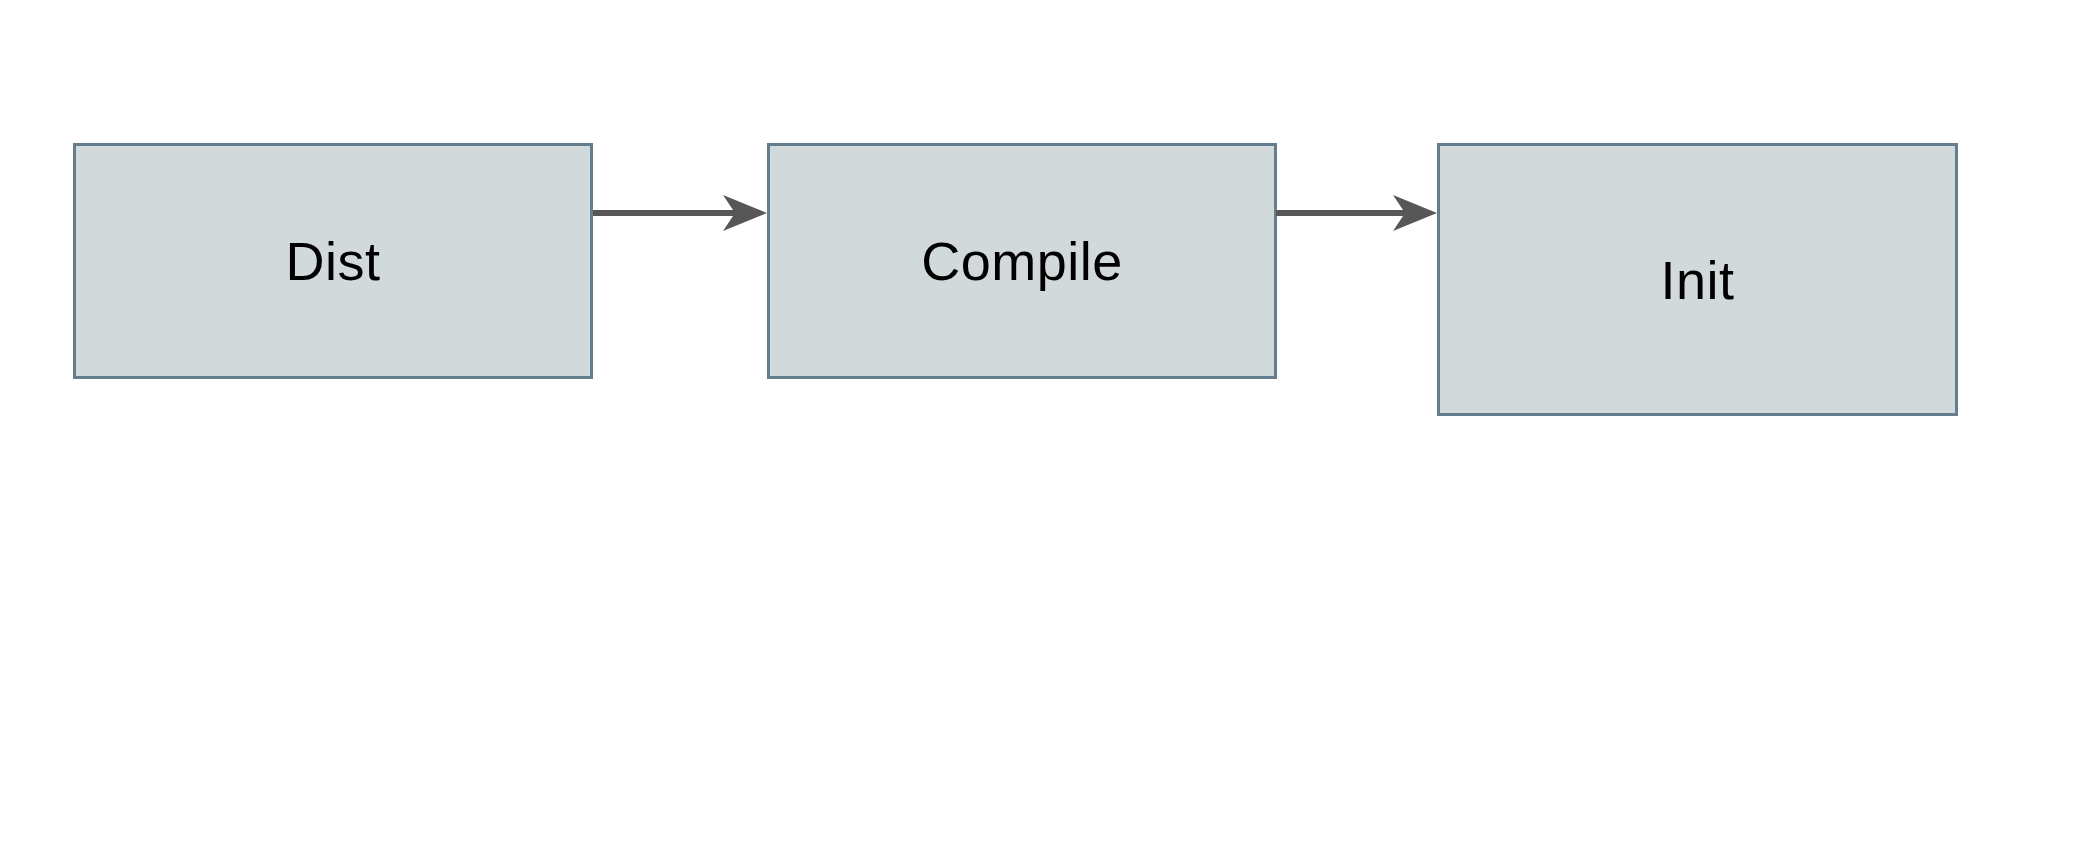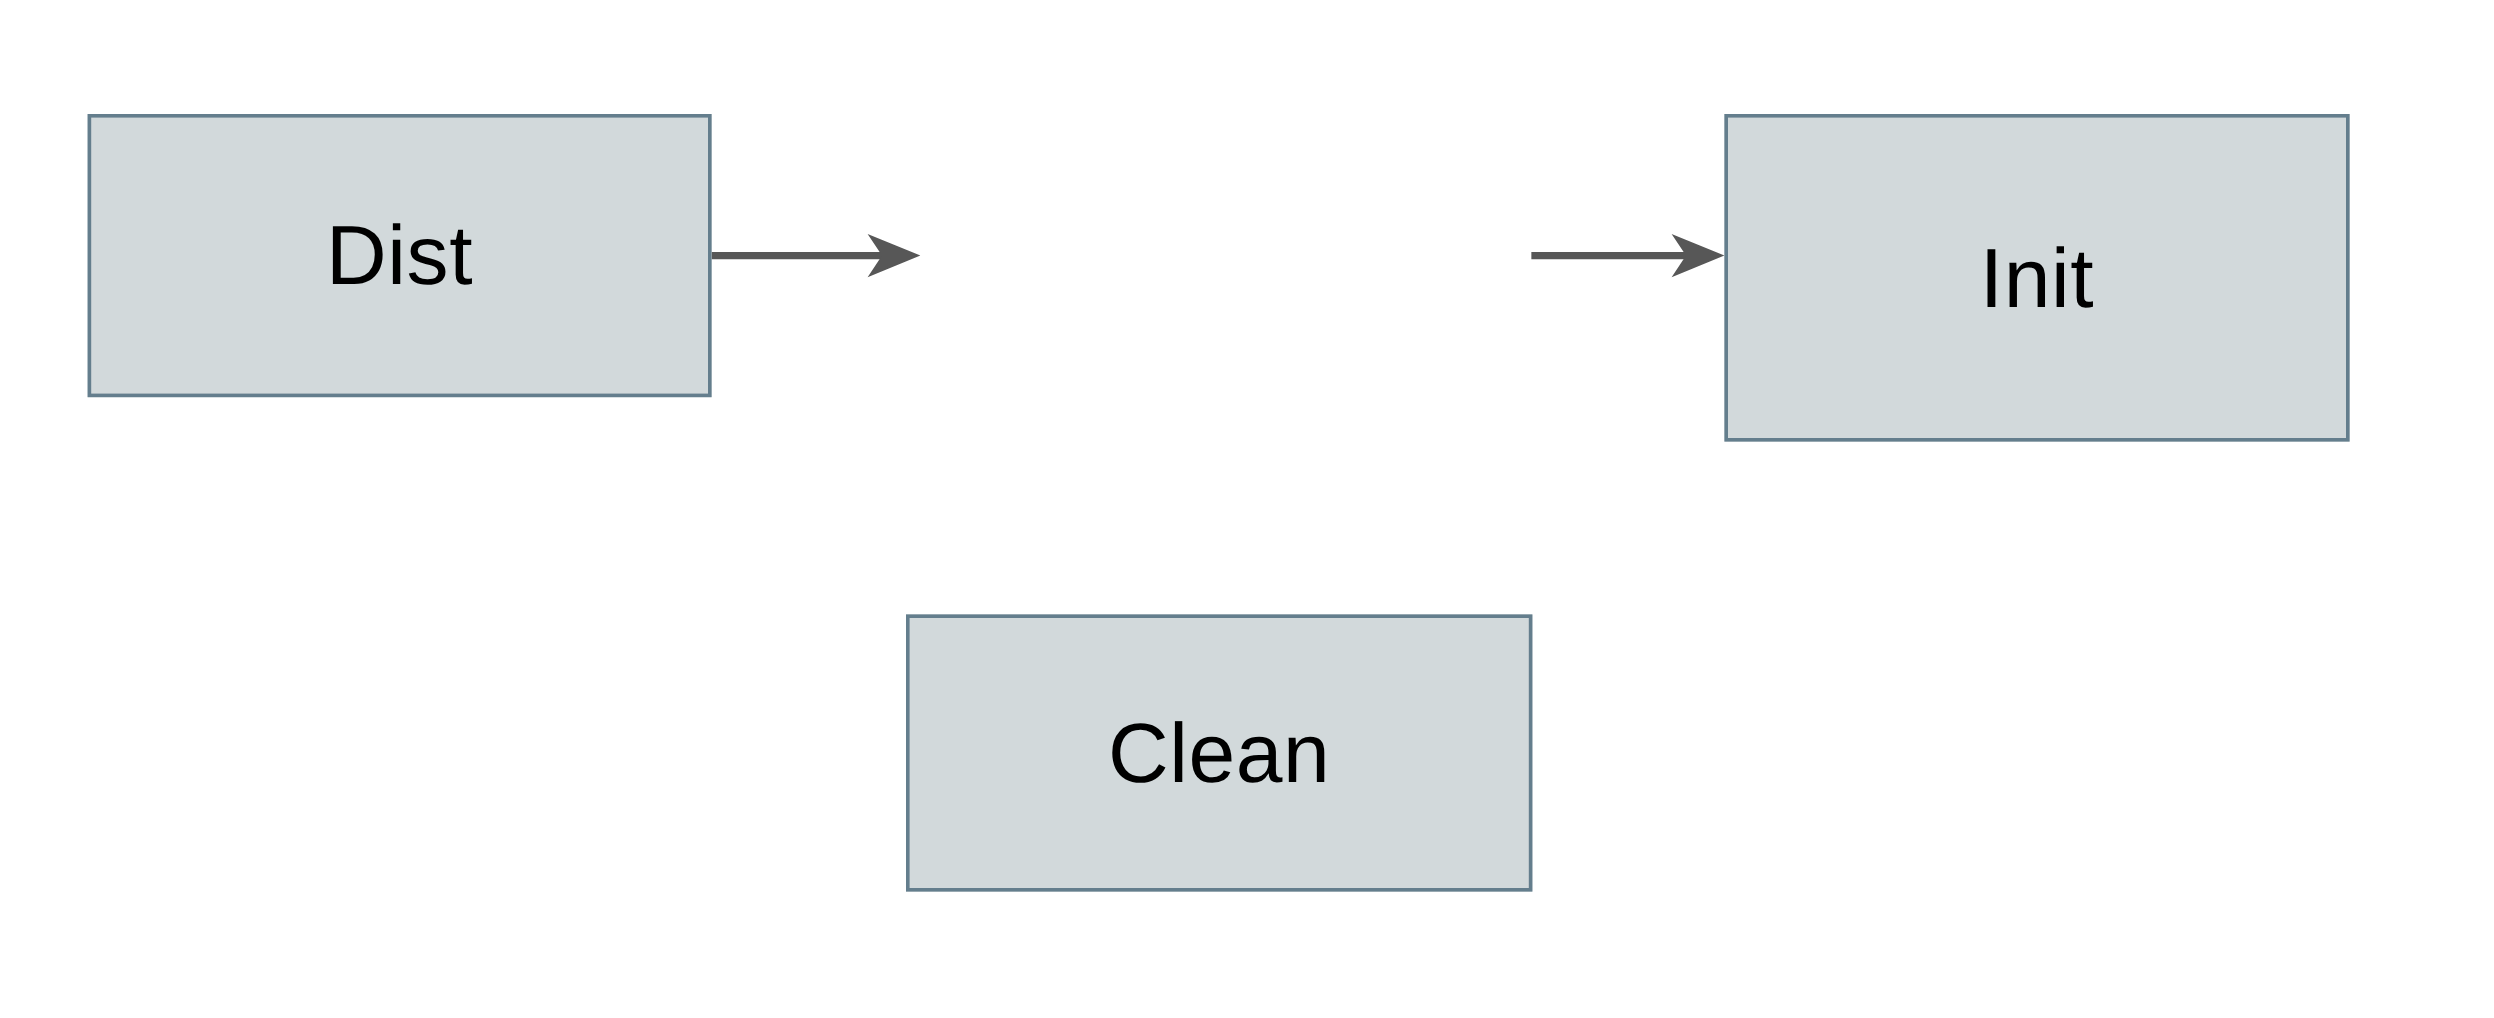--- a/index.html
+++ b/index.html
@@ -20,46 +20,47 @@
     font-family: "Liberation Sans", sans-serif;
   }
   .node {
     position: absolute;
     background: var(--node-fill);
     border: 3px solid var(--node-border);
     display: flex;
     align-items: center;
     justify-content: center;
     color: var(--text);
-    font-size: 70px;
+    font-size: 54px;
     line-height: 1;
     letter-spacing: 0.5px;
     white-space: nowrap;
+    margin-top: 48px;
   }
   .edge { position: absolute; display: block; }
   .edge line { stroke: var(--arrow); stroke-width: 6; }
   .edge polygon { fill: var(--arrow); }
 </style>
 </head>
 <body>
 
 <div class="canvas">
 
   <div class="node" style="left:73px; top:95px; width:520px; height:236px;">
     <span>Dist</span>
   </div>
 
+  <div class="node" style="left:767px; top:95px; width:510px; height:236px;">
+    <span>Compile</span>
+  </div>
 
   <div class="node" style="left:1437px; top:95px; width:521px; height:273px;">
     <span>Init</span>
   </div>
 
-  <div class="node" style="left:755px; top:512px; width:522px; height:231px;">
-    <span>Clean</span>
-  </div>
 
   <svg class="edge" style="left:593px; top:191px;" width="174" height="44" viewBox="0 0 174 44">
     <line x1="0" y1="22" x2="146" y2="22"></line>
     <polygon points="174,22 130,4 142,22 130,40"></polygon>
   </svg>
 
   <svg class="edge" style="left:1276px; top:191px;" width="161" height="44" viewBox="0 0 161 44">
     <line x1="0" y1="22" x2="133" y2="22"></line>
     <polygon points="161,22 117,4 129,22 117,40"></polygon>
   </svg>

